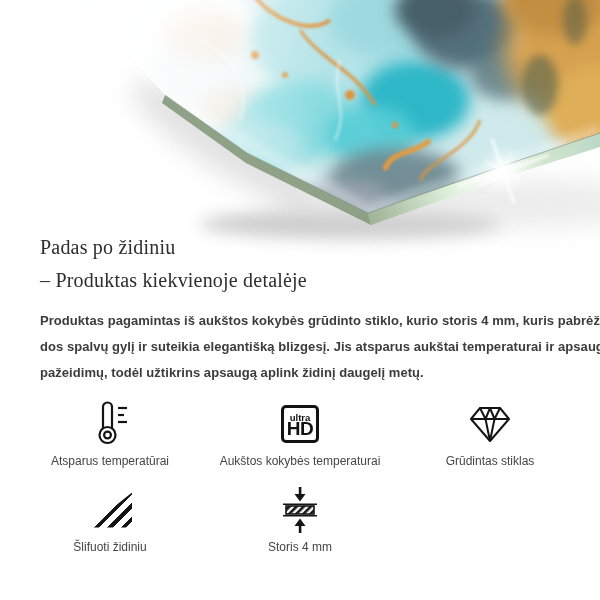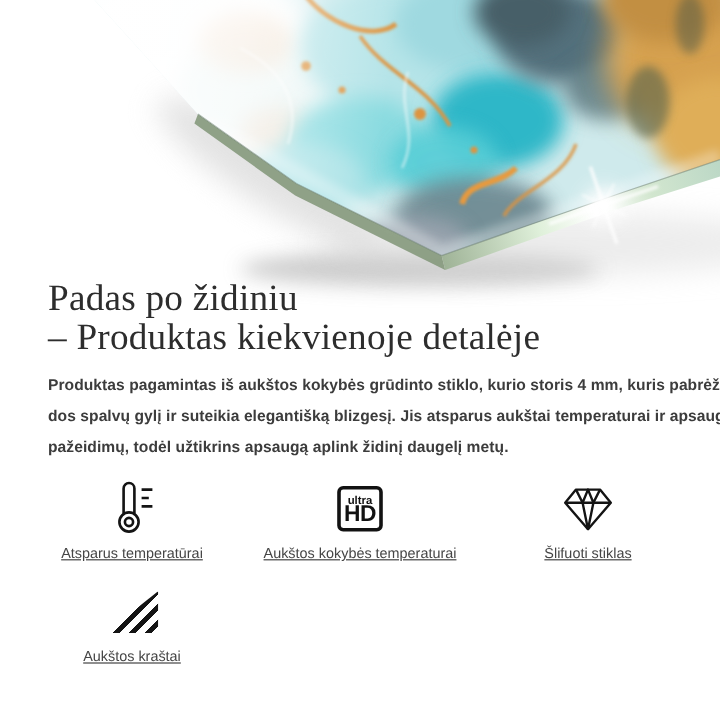--- a/index.html
+++ b/index.html
@@ -7,37 +7,37 @@
     width:600px;height:600px;position:relative;overflow:hidden;
     background:#ffffff;
     font-family:"Liberation Sans",sans-serif;
   }
   
   .hero{position:absolute;top:0;left:0;width:600px;height:262px;}
   
   .heading{
     position:absolute;left:40px;top:231px;
     font-family:"Liberation Serif","DejaVu Serif",serif;
-    font-size:31px;line-height:33px;color:#2d2d2d;letter-spacing:.2px;
+    font-size:20px;line-height:33px;color:#2d2d2d;letter-spacing:.2px;
   }
   
   .para{
     position:absolute;left:40px;top:308px;width:540px;
     font-size:13px;font-weight:600;color:#3c3c3c;
     line-height:26px;letter-spacing:.05px;
   }
   .para-line{white-space:nowrap;}
   
   .features{
     position:absolute;left:15px;top:398px;width:570px;
     display:grid;grid-template-columns:repeat(3,190px);row-gap:16px;
   }
   .feature{display:flex;flex-direction:column;align-items:center;}
   .icon-wrap{height:52px;display:flex;align-items:center;justify-content:center;}
-  .feature-label{margin-top:4px;font-size:12px;color:#454545;text-align:center;text-decoration:underline;}
+  .feature-label{margin-top:4px;font-size:12px;color:#454545;text-align:center;}
   
   .uhd-box{
     width:32px;height:32px;border:3px solid #121212;border-radius:5px;
     display:flex;flex-direction:column;align-items:center;justify-content:center;
     color:#121212;font-weight:bold;
   }
   .uhd-top{font-size:9.5px;line-height:9px;}
   .uhd-bottom{font-size:19px;line-height:14px;letter-spacing:-.5px;}
   
   .stripe-triangle{
@@ -200,24 +200,43 @@
 
   <div class="feature">
     <div class="icon-wrap">
       <svg width="48" height="42" viewBox="0 0 48 42" fill="none" stroke="#141414" stroke-width="2" stroke-linejoin="round">
         <path d="M14 5 H34 L43 16 L24 38 L5 16 Z"></path>
         <path d="M5 16 H43"></path>
         <path d="M14 5 L19.5 16 L24 5 L28.5 16 L34 5"></path>
         <path d="M19.5 16 L24 38 M28.5 16 L24 38"></path>
       </svg>
     </div>
-    <div class="feature-label">Šlifuoti stiklas</div>
+    <div class="feature-label">Grūdintas stiklas</div>
   </div>
 
   <div class="feature">
     <div class="icon-wrap">
       <div class="stripe-triangle"></div>
     </div>
-    <div class="feature-label">Aukštos kraštai</div>
-  </div>
-
+    <div class="feature-label">Šlifuoti židiniu</div>
+  </div>
+
+  <div class="feature">
+    <div class="icon-wrap">
+      <svg width="40" height="48" viewBox="0 0 40 48">
+        <defs>
+          <pattern id="hp" width="5" height="5" patternUnits="userSpaceOnUse" patternTransform="rotate(45)">
+            <rect width="2.6" height="5" fill="#141414"></rect>
+          </pattern>
+        </defs>
+        <path d="M3 18.2 H37" stroke="#141414" stroke-width="1.4"></path>
+        <path d="M3 29.8 H37" stroke="#141414" stroke-width="1.4"></path>
+        <rect x="6" y="20" width="28" height="8" fill="url(#hp)" stroke="#141414" stroke-width="1.6"></rect>
+        <rect x="18.8" y="1" width="2.6" height="8" fill="#141414"></rect>
+        <polygon points="14.5,8 25.5,8 20,15.5" fill="#141414"></polygon>
+        <rect x="18.8" y="39" width="2.6" height="8" fill="#141414"></rect>
+        <polygon points="14.5,40 25.5,40 20,32.5" fill="#141414"></polygon>
+      </svg>
+    </div>
+    <div class="feature-label">Storis 4 mm</div>
+  </div>
 
 </div>
 
 </body></html>

